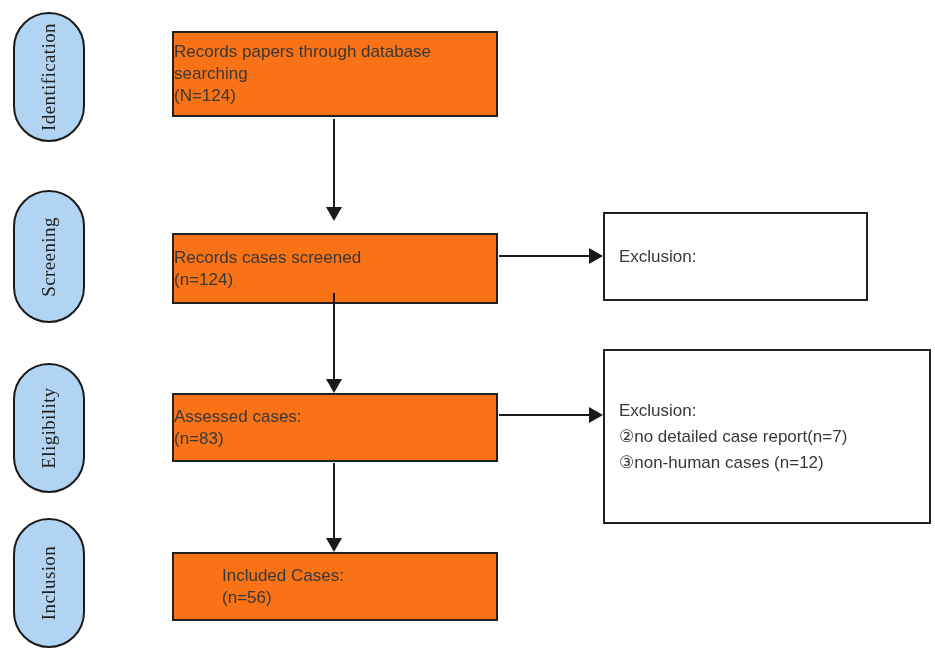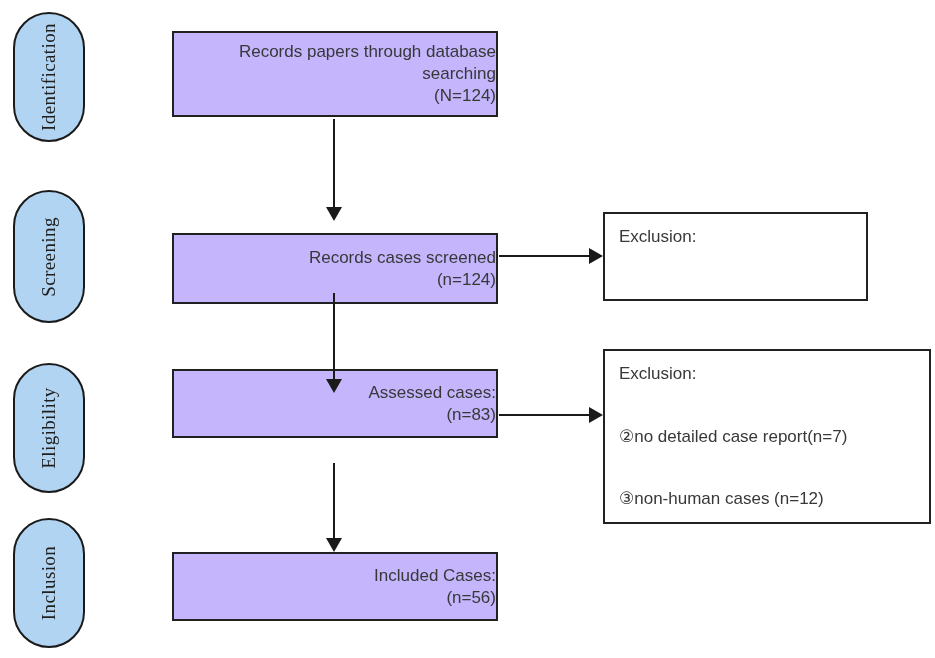--- a/index.html
+++ b/index.html
@@ -22,36 +22,36 @@
     font-family:"Liberation Serif","DejaVu Serif",serif;
     font-size:19px; color:#1f1f1f; letter-spacing:0.4px;
   }
   .pill-1 { top:12px;  height:130px; }
   .pill-2 { top:190px; height:133px; }
   .pill-3 { top:363px; height:130px; }
   .pill-4 { top:518px; height:130px; }
 
   
   .flow-box {
-    position:absolute; box-sizing:border-box; background:#c4b5fd;
+    position:absolute; box-sizing:border-box; background:#f97316;
     border:2.5px solid var(--box-border, #212121);
-    display:flex; flex-direction:column; justify-content:center; align-items:flex-end;
+    display:flex; flex-direction:column; justify-content:center; align-items:flex-start;
     text-align:center; font-size:17px; line-height:22px;
   }
   .flow-box div { white-space:nowrap; }
   .box-records  { left:172px; top:31px;  width:326px; height:86px; }
   .box-screened { left:172px; top:233px; width:326px; height:71px; }
-  .box-assessed { left:172px; top:369px; width:326px; height:69px;padding-left:39px; }
+  .box-assessed { left:172px; top:393px; width:326px; height:69px; }
   .box-included { left:172px; top:552px; width:326px; height:69px;padding-left:48px; }
 
   
   .side-box {
     position:absolute; box-sizing:border-box; background:#ffffff;
     border:2px solid var(--box-border, #212121);
-    display:flex; flex-direction:column; justify-content:space-between;
+    display:flex; flex-direction:column; justify-content:center;
     text-align:left; font-size:17px; line-height:26px; padding:10px 14px;
   }
   .side-box div { white-space:nowrap; }
   .box-excl-screening   { left:603px; top:212px; width:265px; height:89px; }
   .box-excl-eligibility { left:603px; top:349px; width:328px; height:175px; }
 
   
   .arrow-v { position:absolute; width:16px; display:flex; flex-direction:column; align-items:center; }
   .arrow-v .shaft { width:2.5px; flex:1; background:var(--arrow, #1a1a1a); }
   .arrow-v .head  { width:0; height:0; border-left:8px solid transparent;

